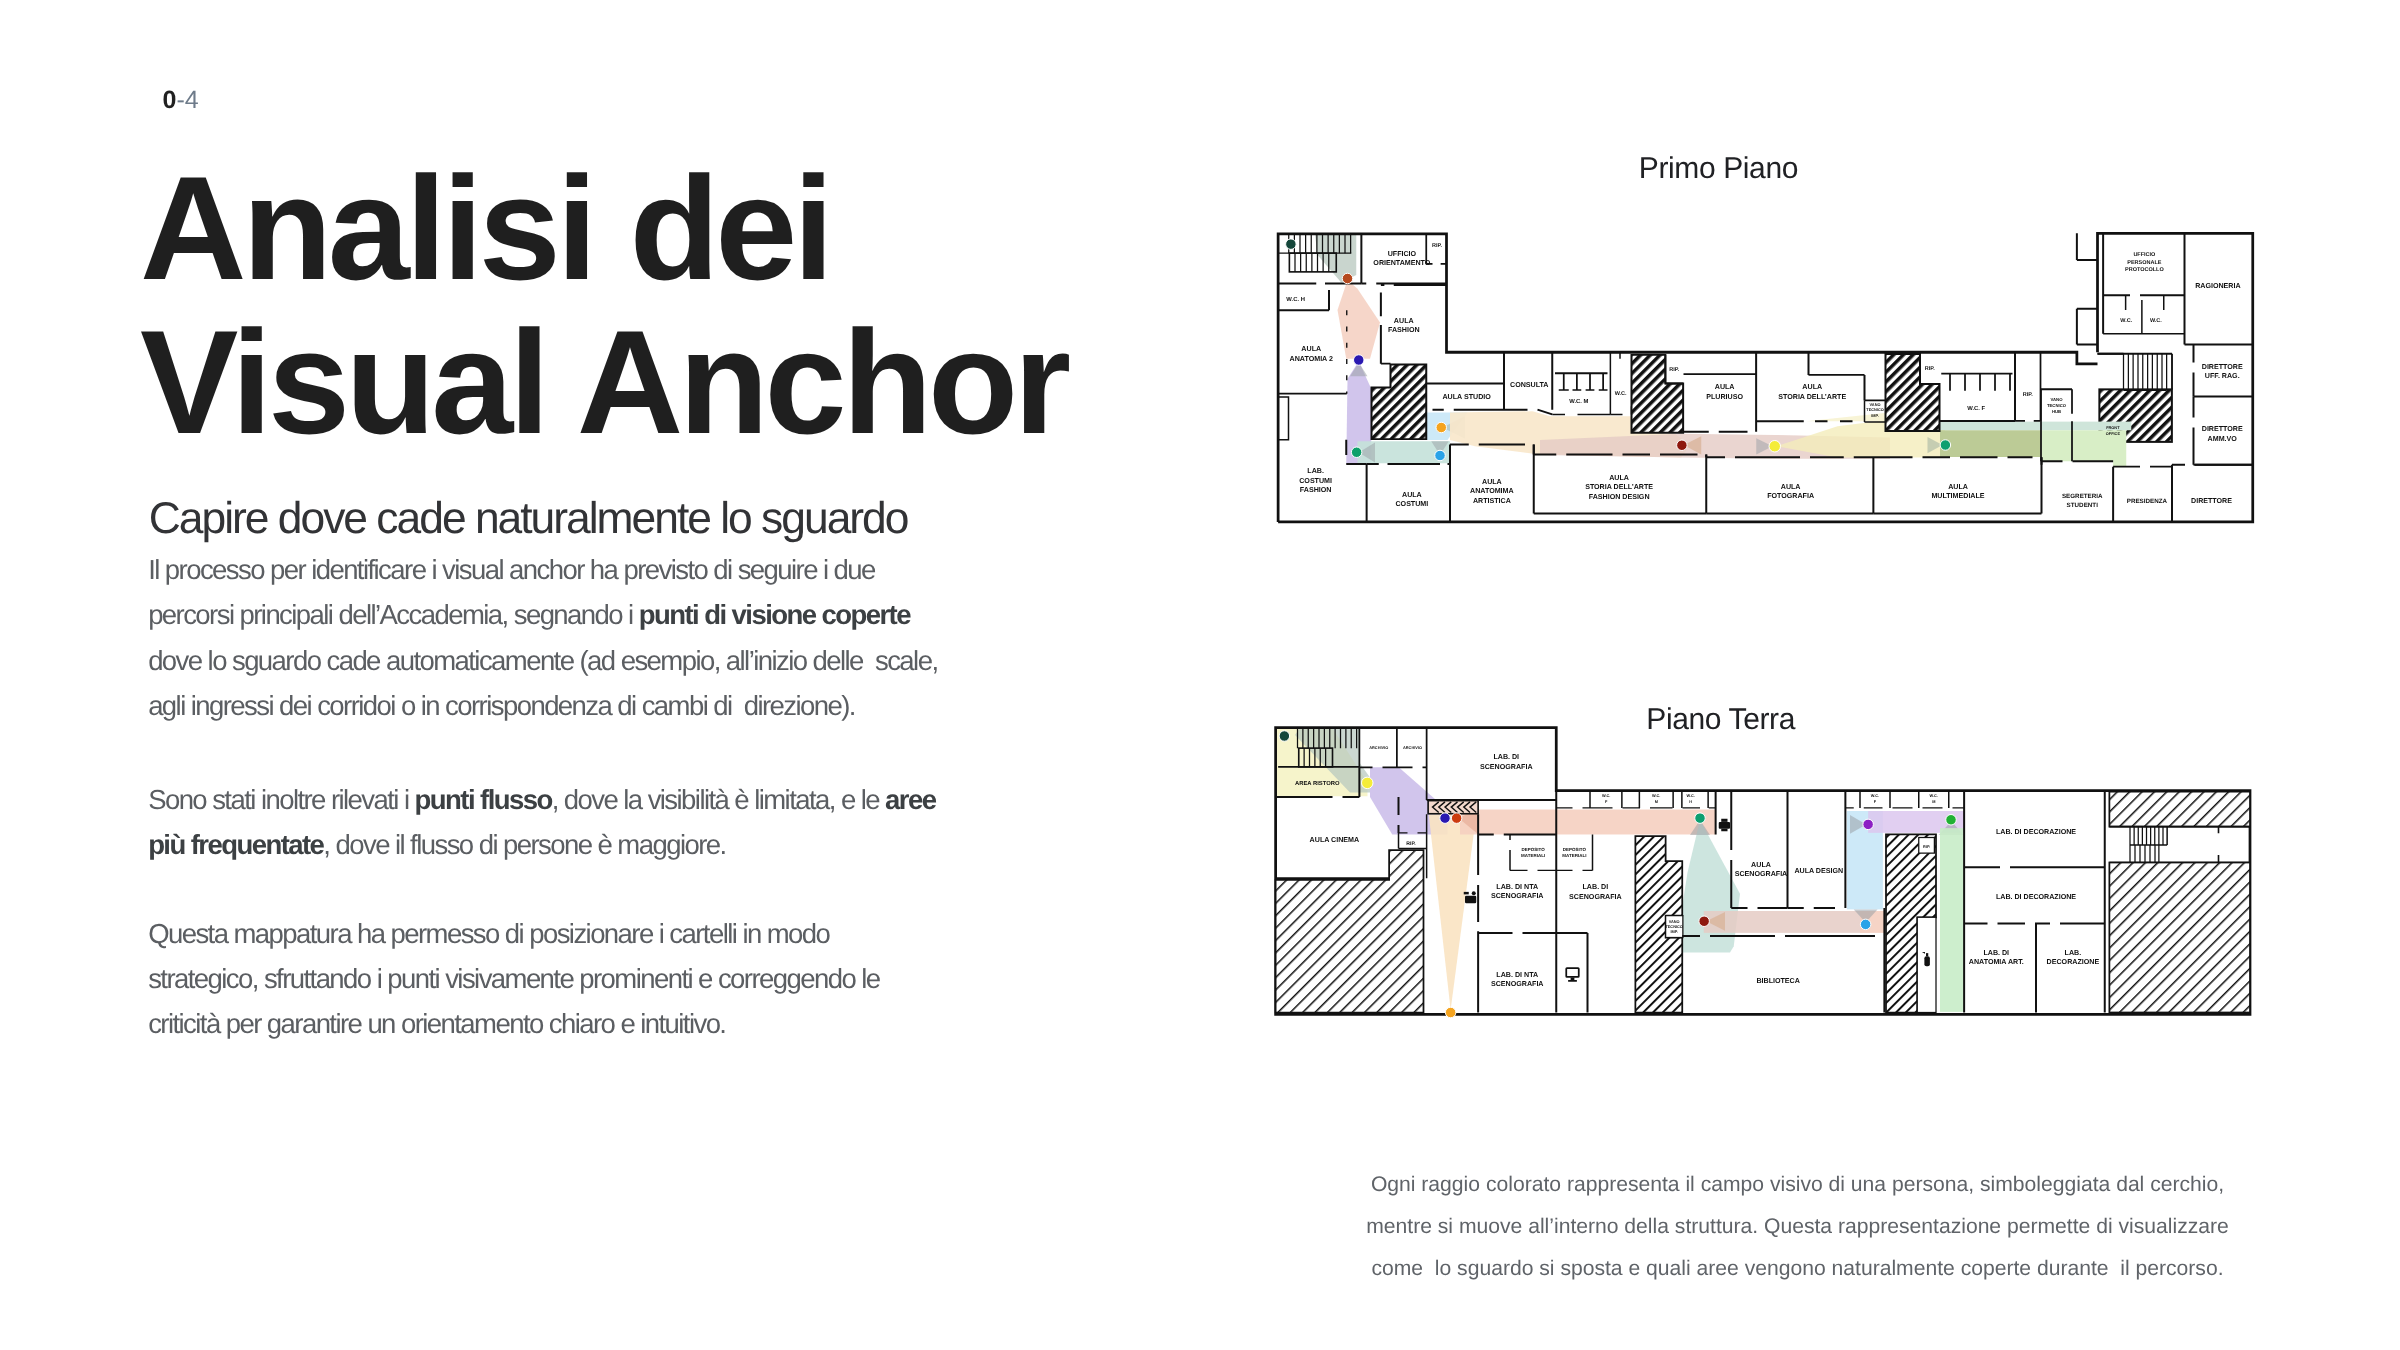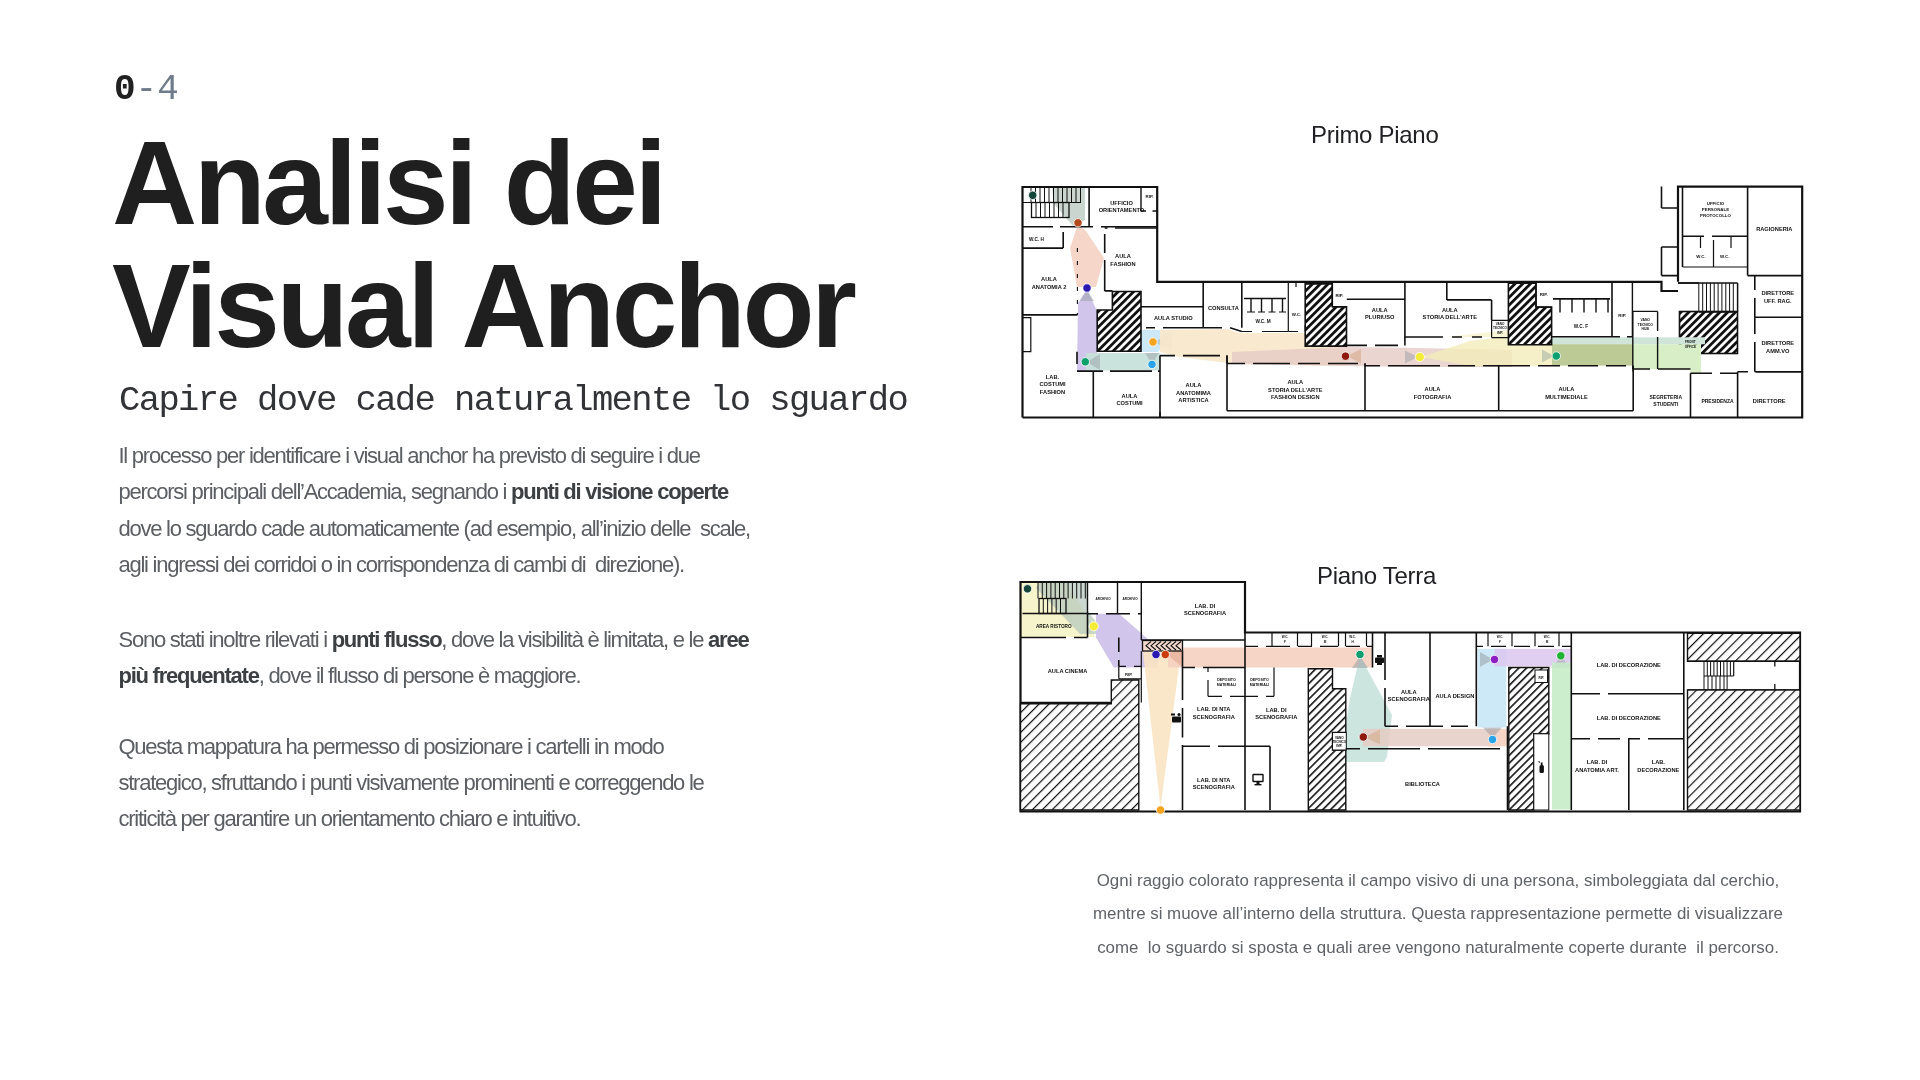--- a/index.html
+++ b/index.html
@@ -1,26 +1,26 @@
 <!DOCTYPE html>
 <html><head>
 <meta charset="utf-8">
 <style>
   html,body{margin:0;padding:0;}
   body{width:1920px;height:1080px;background:#ffffff;overflow:hidden;position:relative;
        font-family:"Liberation Sans", sans-serif;}
   .abs{position:absolute;}
-  #pagenum{left:114px;top:69px;font-size:36px;font-weight:700;color:#212121;letter-spacing:0px;font-family:Liberation Mono, monospace;}
+  #pagenum{left:130px;top:69px;font-size:20px;font-weight:700;color:#212121;letter-spacing:0px;}
   #pagenum span{color:#6e7b8a;font-weight:400;}
   h1{margin:0;left:112px;top:122px;font-size:118px;line-height:123px;font-weight:700;
      color:#1f1f1f;letter-spacing:-3.5px;}
-  #subtitle{left:119px;top:380px;font-size:35.5px;color:#323336;letter-spacing:-1.6px;font-family:Liberation Mono, monospace;}
+  #subtitle{left:119px;top:394px;font-size:35.5px;color:#323336;letter-spacing:-1.6px;}
   .body-par{left:118.5px;font-size:22px;line-height:36.3px;color:#5b5e62;letter-spacing:-1.25px;}
   .body-par b{color:#3c4043;}
-  #caption{left:968px;top:864px;width:940px;text-align:center;font-size:16.9px;line-height:33.4px;color:#5f6368;letter-spacing:0px;}
+  #caption{left:968px;top:931px;width:940px;text-align:center;font-size:16.9px;line-height:33.4px;color:#5f6368;letter-spacing:0px;}
   .plan-title{font-size:24px;color:#202124;letter-spacing:-0.3px;}
 </style>
 </head>
 <body>
 
 <div class="abs" id="pagenum">0<span>-4</span></div>
 
 <h1 class="abs">Analisi dei<br>Visual Anchor</h1>
 
 <div class="abs" id="subtitle">Capire dove cade naturalmente lo sguardo</div>

